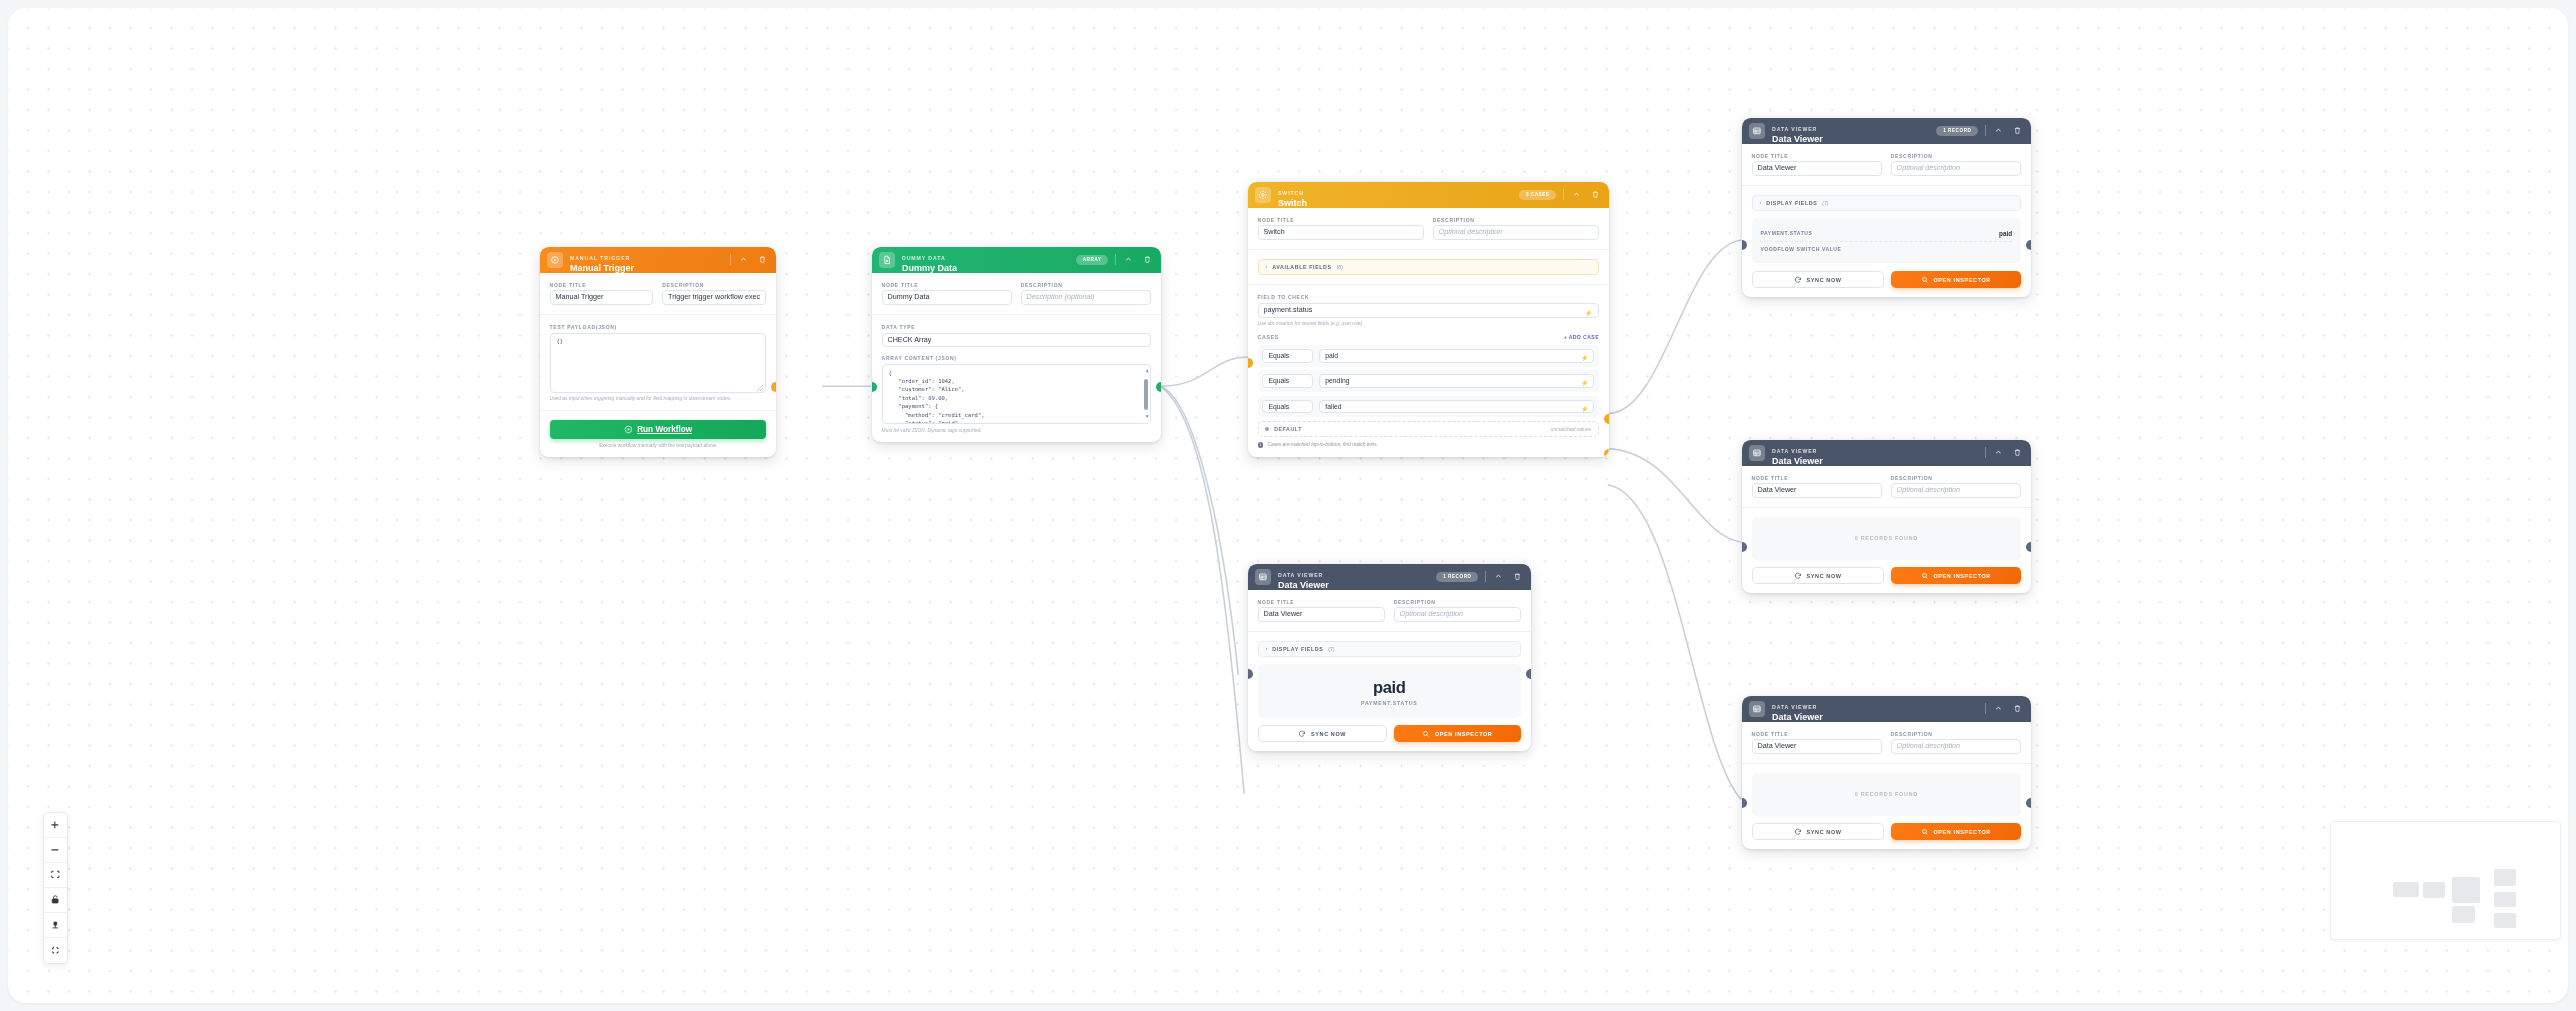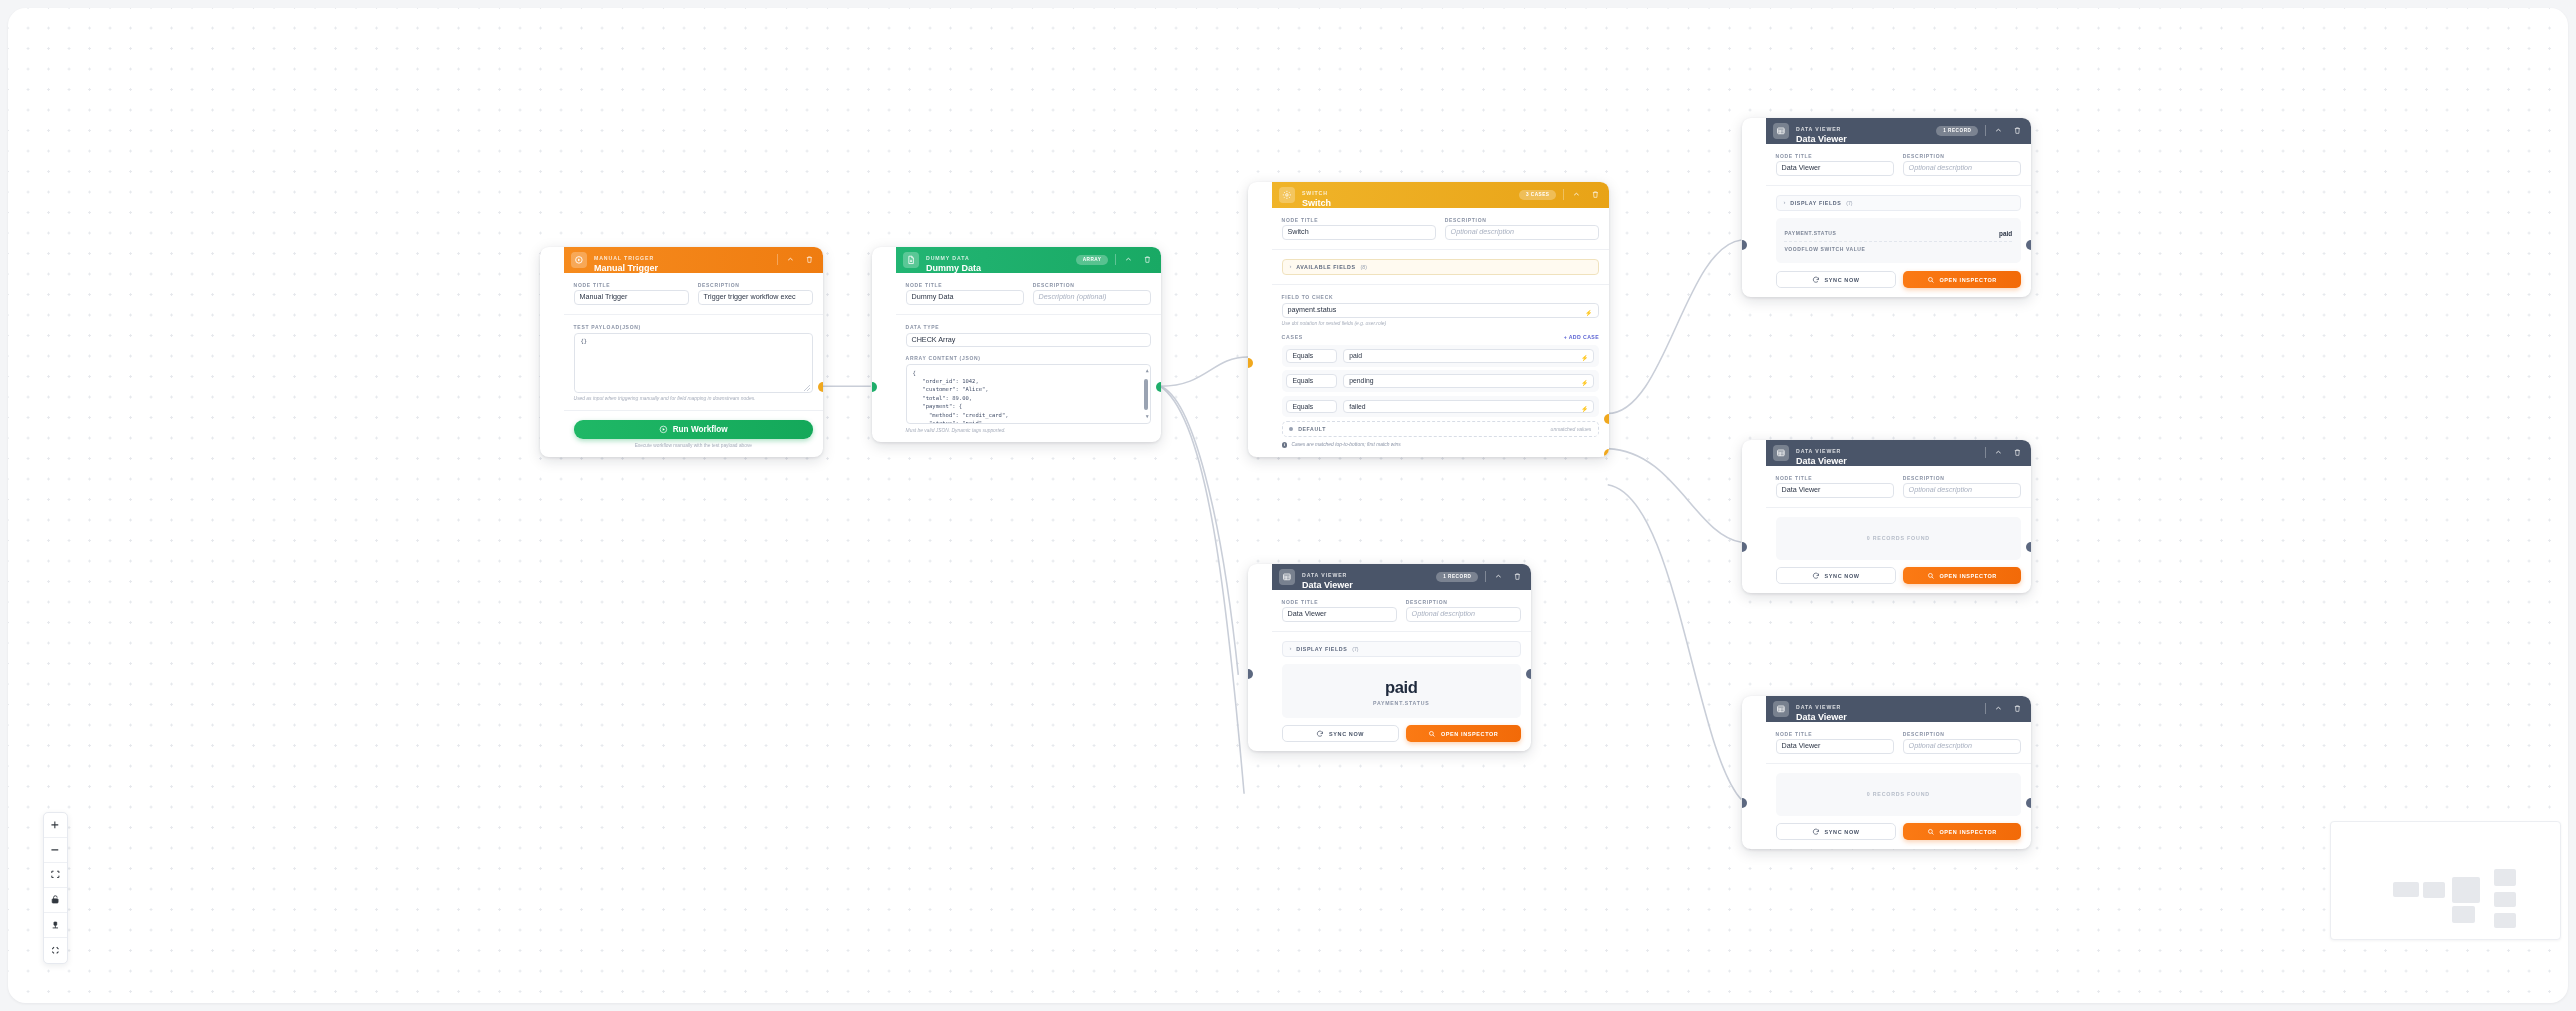--- a/index.html
+++ b/index.html
@@ -29,21 +29,20 @@
   }
   #edges { position: absolute; inset: 0; pointer-events: none; }
 
   
   .node {
     position: absolute;
     background: #ffffff;
     border-radius: 8.8px;
     box-shadow: 0 3.9px 13.7px rgba(16,24,40,.13), 0 1px 2.9px rgba(16,24,40,.10);
     overflow: hidden;
-    padding-left: 24px;
   }
   .node-head {
     display: flex; align-items: center;
     height: 26px;
     padding: 0 7.8px 0 6.8px;
     gap: 6.8px;
   }
   .head-ico {
     width: 16.6px; height: 16.6px; border-radius: 3.9px;
     background: rgba(255,255,255,.26);
@@ -122,24 +121,25 @@
   .ta-arrow { position:absolute; right:1.2px; font-size:4.9px; color:#8d96a6; }
   .ta-resize {
     position:absolute; right:2px; bottom:1px; width:5.9px; height:5.9px;
     background:
       linear-gradient(135deg,transparent 0 45%,#c7ccd6 45% 55%,transparent 55% 100%),
       linear-gradient(135deg,transparent 0 70%,#c7ccd6 70% 80%,transparent 80% 100%);
   }
 
   
   .run-btn {
-    height: 18.5px; border-radius: 9px; background: linear-gradient(95deg,#1fb866,#14a85a);
+    height: 18.5px; border-radius: 4px; background: linear-gradient(95deg,#1fb866,#14a85a);
     color:#fff; font-size:8.2px; font-weight:700;
     display:flex; align-items:center; justify-content:center; gap:4.9px;
     box-shadow: 0 2px 4.9px rgba(20,168,90,.35);
+    text-decoration: underline;
   }
   .run-note { text-align:center; font-size:4.8px; color:#a6adbb; margin-top:4.9px; }
 
   
   .collapse {
     display:flex; align-items:center; gap:4.9px;
     border:1px solid #f0e2bd; background:#fffaf0;
     border-radius:3.9px; padding: 4.4px 6.8px;
   }
   .collapse.plain { border-color:#e9ecf2; background:#f9fafc; }
@@ -258,21 +258,21 @@
       <path d="M 1641,416 C 1700,416 1720,245 1778,238"></path>
 
       <path d="M 1641,452 C 1710,455 1730,540 1778,548"></path>
 
       <path d="M 1641,489 C 1712,500 1730,760 1778,812"></path>
 
       <path d="M 1641,520 C 1700,560 1730,780 1778,812" opacity="0"></path>
     </g>
   </svg>
 
-  <div class="node" id="n-manual" style="left:532px; top:239px; width:283px;">
+  <div class="node" id="n-manual" style="left:532px; top:239px; width:236px;">
     <div class="node-head h-orange">
       <span class="head-ico">
         <svg width="9.8" height="9.8" viewBox="0 0 24 24" fill="none" stroke="#fff" stroke-width="2.2">
           <circle cx="12" cy="12" r="8"></circle>
             <path d="M10 8.5 L15.5 12 L10 15.5 Z" fill="#fff" stroke="none"></path>
         </svg>
       </span>
       <span class="head-txt">
         <span class="head-kind">MANUAL TRIGGER</span>
         <div class="head-name">Manual Trigger</div>

